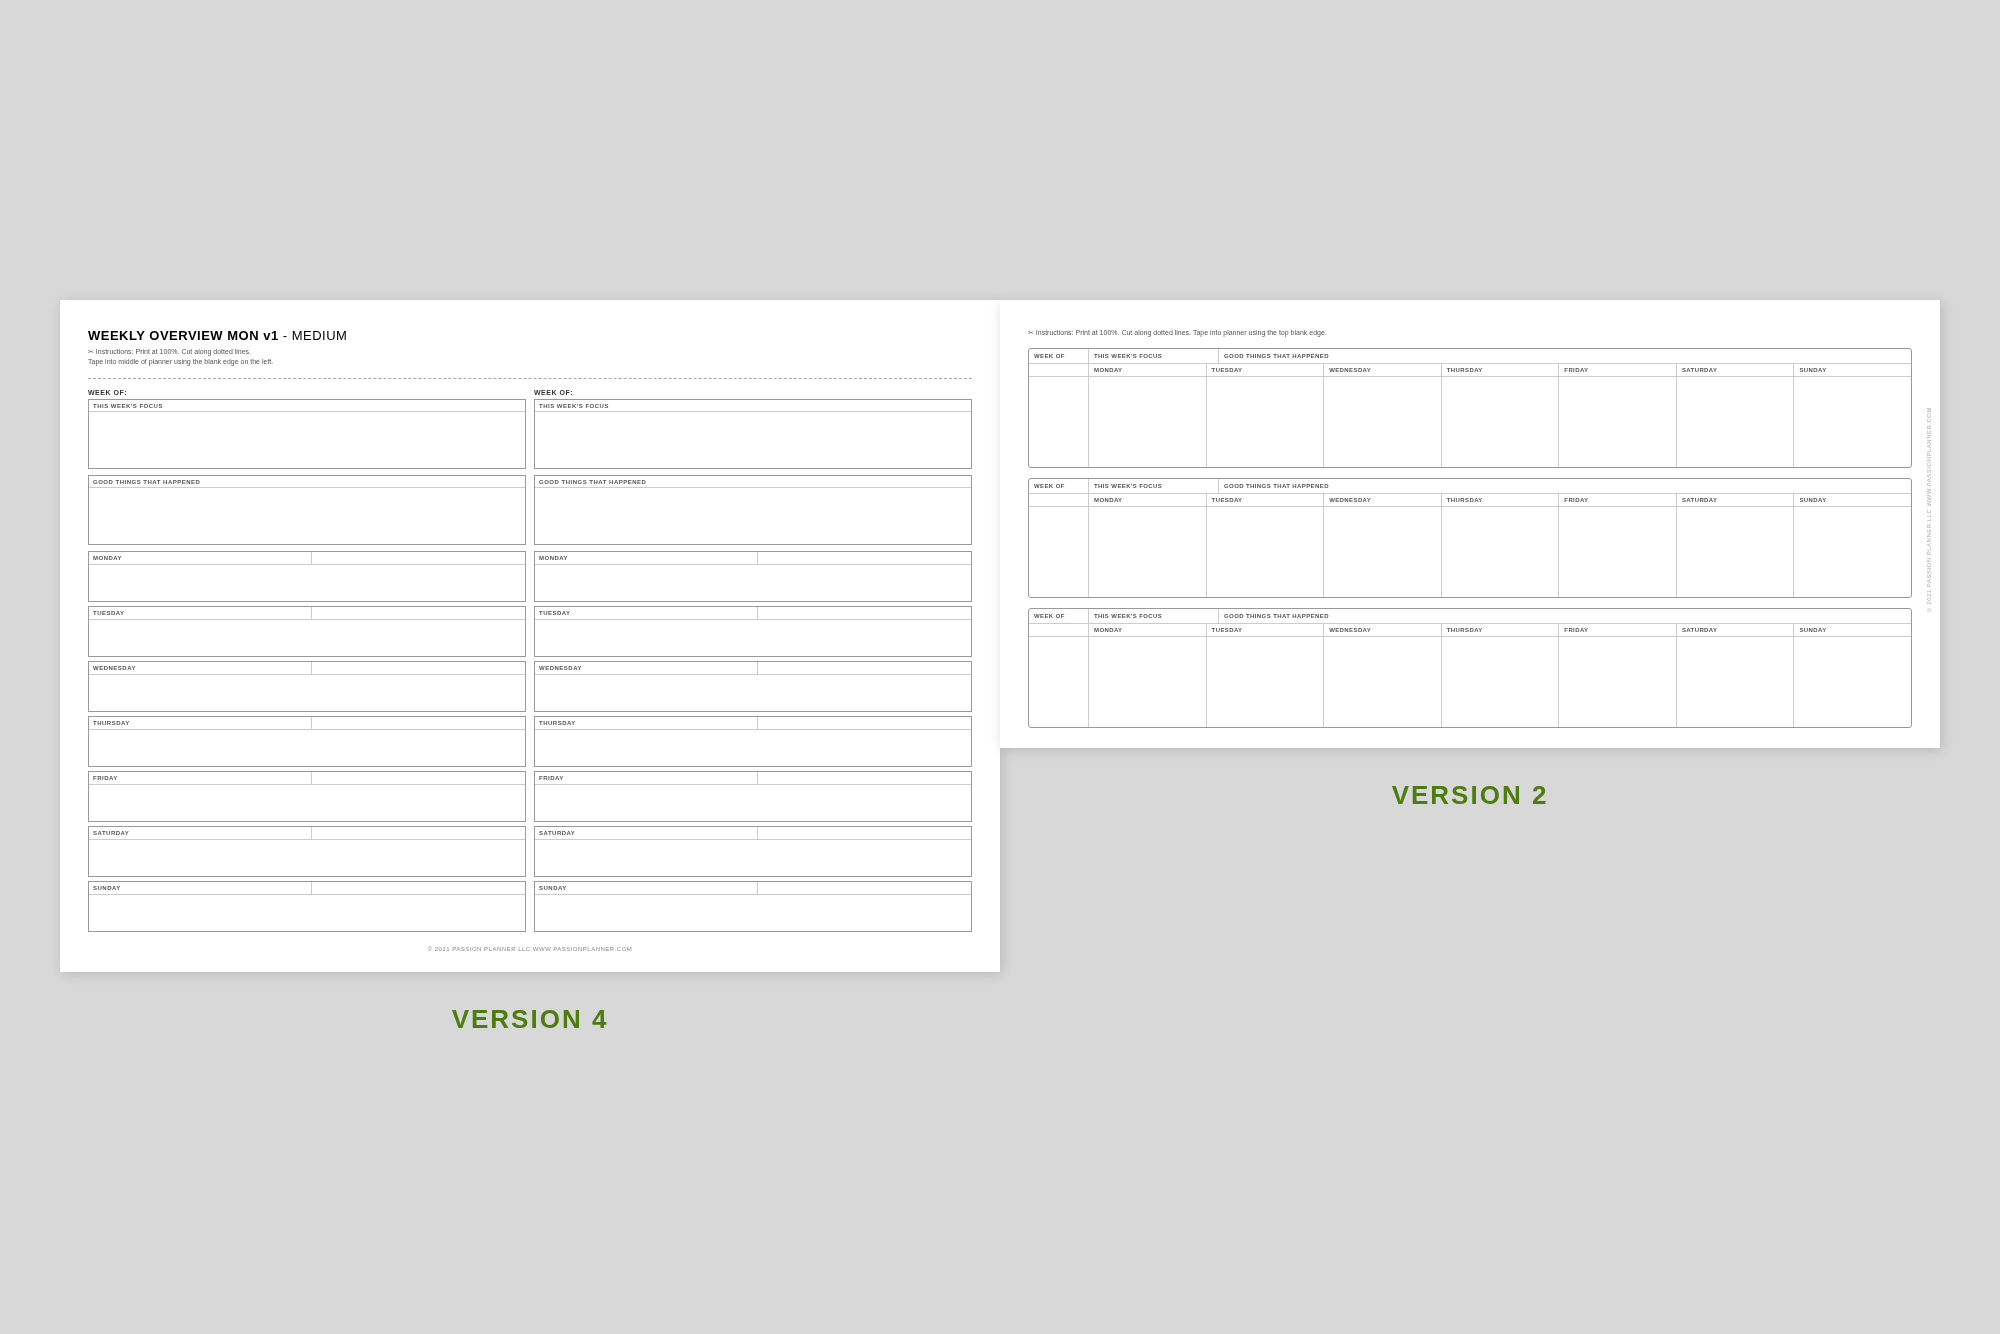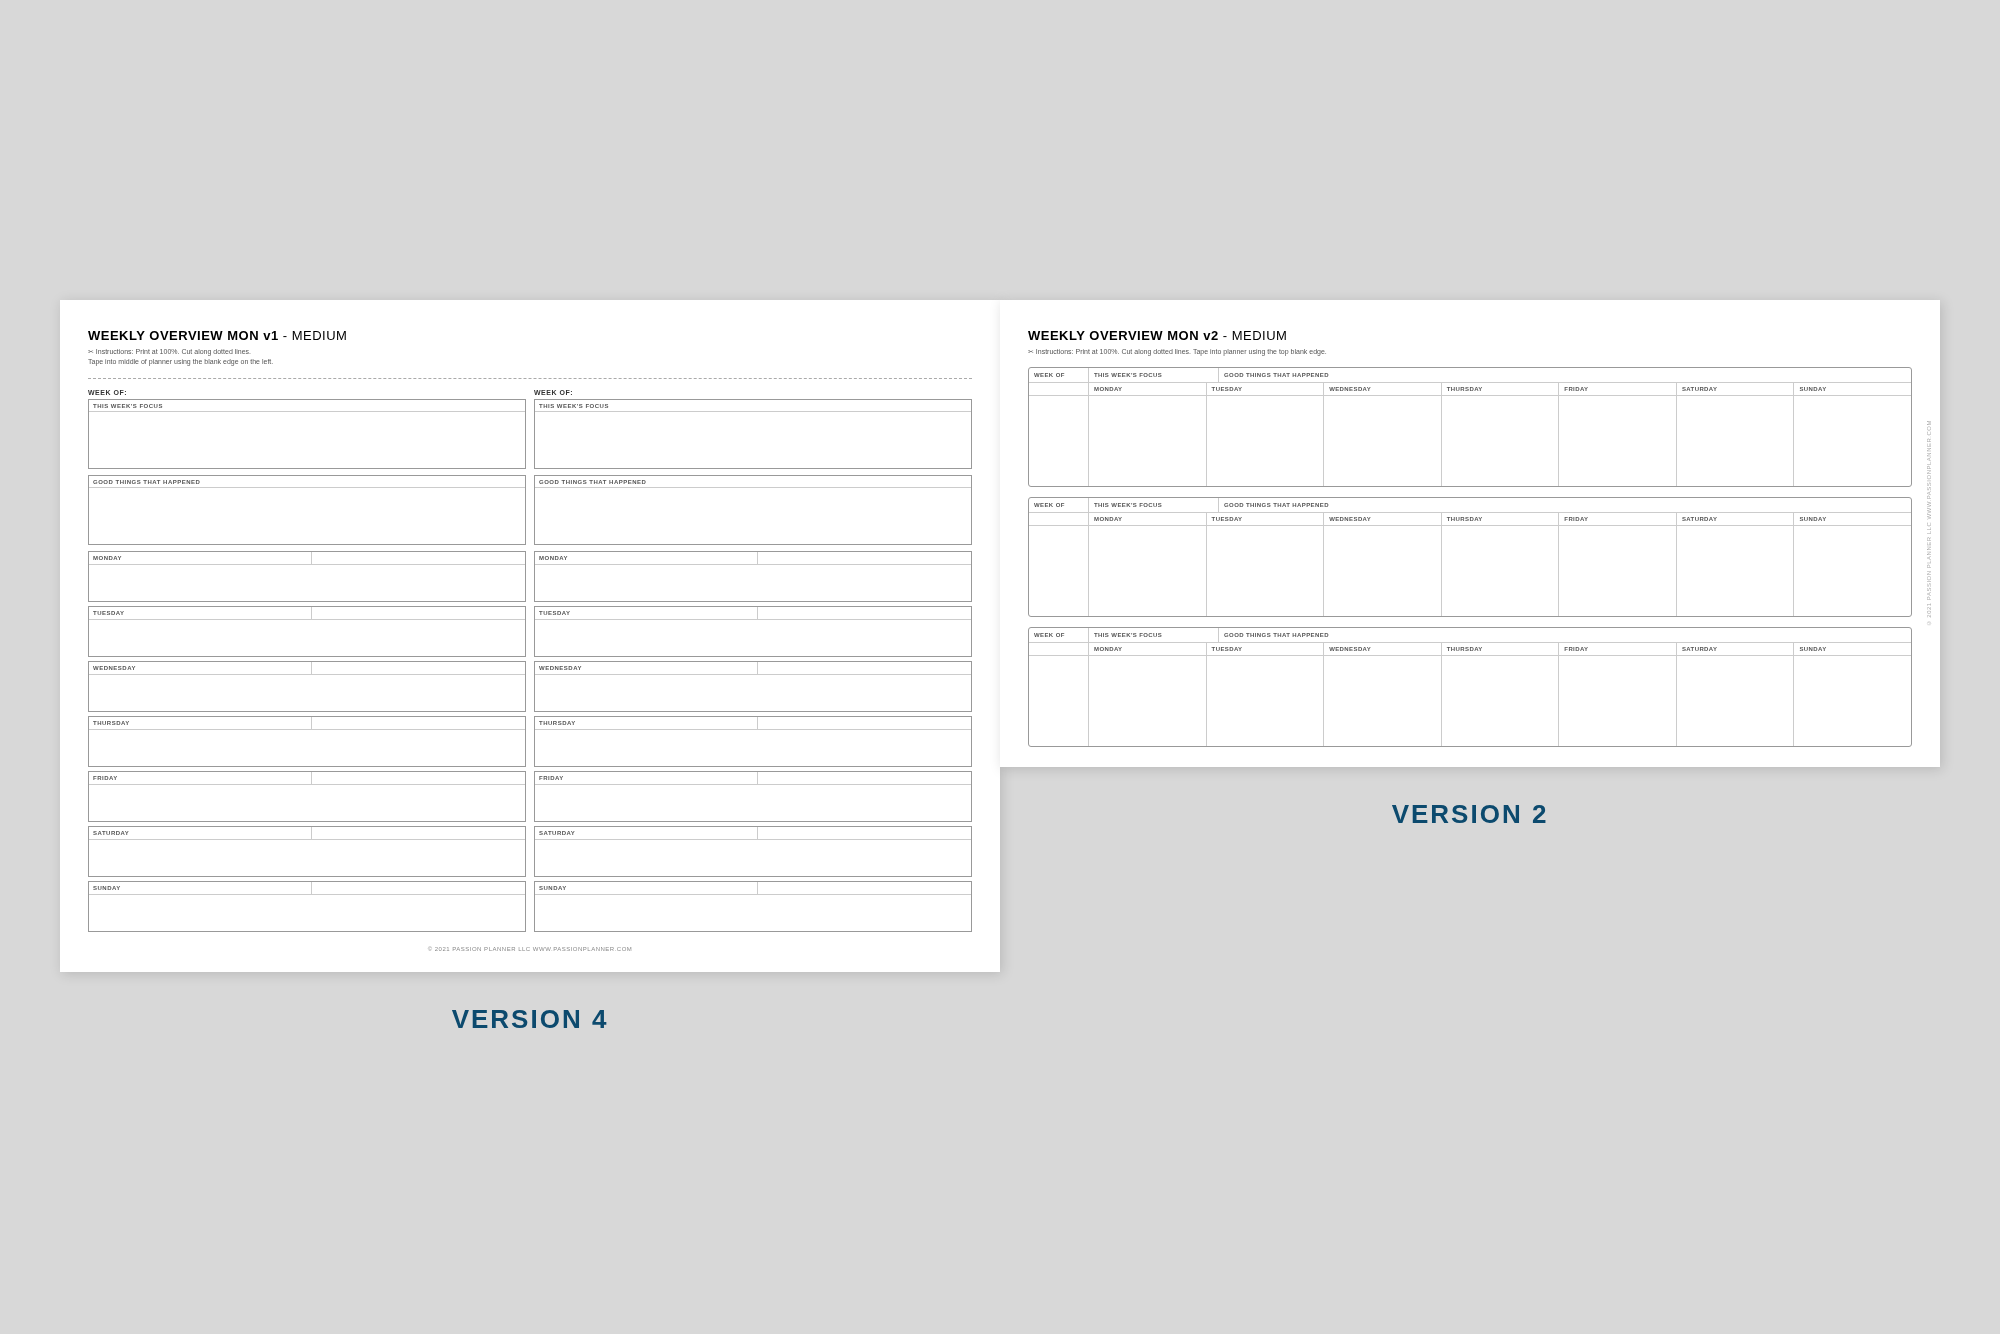--- a/index.html
+++ b/index.html
@@ -189,21 +189,21 @@
       font-size: 6px;
       color: #aaa;
       writing-mode: vertical-rl;
       transform: rotate(180deg);
       letter-spacing: 0.5px;
     }
 
     .version-label {
       font-size: 26px;
       font-weight: 700;
-      color: #0c4a6e;
+      color: #4d7c0f;
       letter-spacing: 2px;
       text-align: center;
       margin-top: 8px;
     }
   </style>
 </head>
 <body>
 
 <div class="main-container">
 
@@ -362,23 +362,20 @@
 
       <div class="v1-footer">© 2021 PASSION PLANNER LLC   WWW.PASSIONPLANNER.COM</div>
     </div>
 
     <div class="version-label">VERSION 4</div>
   </div>
 
   <div class="version-card">
     <div class="planner-page">
 
-      <div class="planner-title">
-        <span>WEEKLY OVERVIEW MON v2</span><span class="normal"> - MEDIUM</span>
-      </div>
       <div class="instructions">
         <div>✂ <span>Instructions: Print at 100%. Cut along dotted lines. Tape into planner using the top blank edge.</span></div>
       </div>
 
       <div class="v2-content">
 
         <div class="v2-block">
           <div class="v2-top-row">
             <div class="v2-cell v2-week-cell">
               <div class="v2-cell-label">WEEK OF</div>

